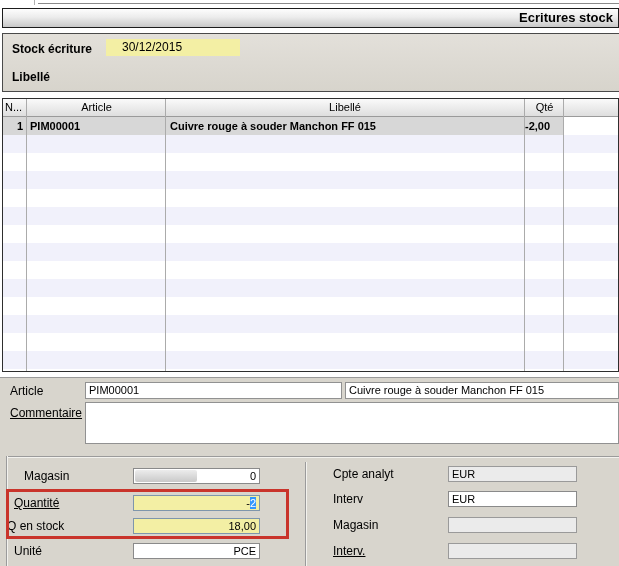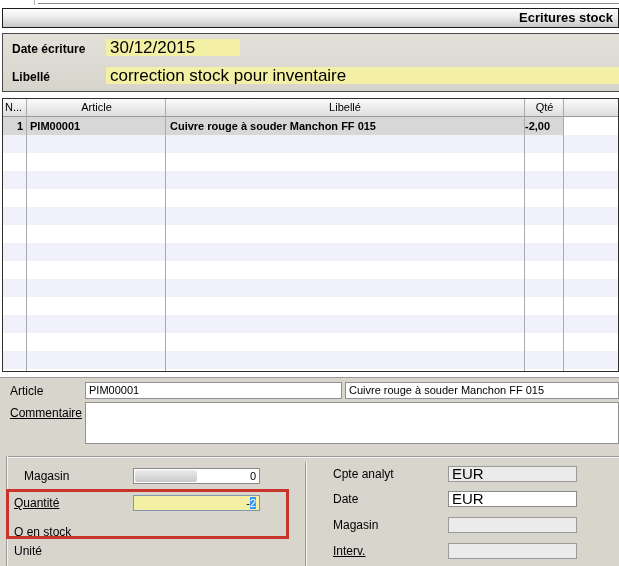--- a/index.html
+++ b/index.html
@@ -28,21 +28,21 @@
 
   
   .header-form {
     position:absolute; left:2px; top:33px; width:617px; height:59px;
     background:linear-gradient(#e3e0da, #d7d4cc);
     border-left:1px solid #4a4a4a; border-top:1px solid #4a4a4a; border-bottom:1px solid #4a4a4a;
   }
   .hf-label { position:absolute; left:9px; font-weight:bold; font-size:12px; }
   .input-yellow {
     position:absolute; height:17px; background:#F3EFA4;
-    font-size:17px; line-height:17px; padding-left:4px; overflow:hidden; white-space:nowrap;
+    font-size:12px; line-height:17px; padding-left:16px; overflow:hidden; white-space:nowrap;
   }
 
   
   .grid {
     position:absolute; left:2px; top:98px; width:617px; height:274px;
     border:1px solid #2e2e2e; background:#fff;
   }
   .grid-header {
     position:absolute; left:0; top:0; right:0; height:18px;
     background:linear-gradient(#fafafa, #dedede);
@@ -85,21 +85,21 @@
   }
   .field-yellow { background:#F3EFA4; border-color:#7f96ac; }
   .gray-segment {
     position:absolute; left:1px; top:1px; width:62px; height:12px;
     background:linear-gradient(#ececec,#c9c9c9); border-radius:2px;
   }
   .sel-text { background:#3297FD; color:#fff; }
 
   .field-input-r {
     position:absolute; left:448px; width:129px; height:16px; border:1px solid #9a9a9a;
-    font-size:15px; line-height:14px; padding:0 3px; text-align:left;
+    font-size:11px; line-height:14px; padding:0 3px; text-align:left;
     overflow:hidden; white-space:nowrap;
   }
   .disabled-f { background:#ebebeb; }
   .enabled-f { background:#fff; border-color:#8a8a8a; }
 
   .annotation-red {
     position:absolute; left:6px; top:111px; width:283px; height:50px;
     border:3px solid #c9342b; z-index:10; pointer-events:none;
   }
 </style>
@@ -107,24 +107,23 @@
 <body>
 
 <div class="tab-strip">
   <span class="tab-edge"></span>
   <span class="tab-strip-line"></span>
 </div>
 
 <div class="title-bar">Ecritures stock</div>
 
 <div class="header-form">
-  <span class="hf-label" style="top:8px;">Date écriture</span>
+  <span class="hf-label" style="top:8px;">Stock écriture</span>
   <div class="input-yellow" style="left:103px; top:5px; width:134px;">30/12/2015</div>
   <span class="hf-label" style="top:36px;">Libellé</span>
-  <div class="input-yellow" style="left:103px; top:33px; width:514px;">correction stock pour inventaire</div>
 </div>
 
 <div class="grid">
   <div class="grid-body"></div>
 
   <div class="grid-header">
     <span class="gh-cell" style="left:2px; width:21px; text-align:left;">N...</span>
     <span class="gh-cell" style="left:24px; width:139px; text-align:center;">Article</span>
     <span class="gh-cell" style="left:163px; width:358px; text-align:center;">Libellé</span>
     <span class="gh-cell" style="left:522px; width:39px; text-align:center;">Qté</span>
@@ -158,30 +157,32 @@
 
   <span class="dp-label" style="left:24px; top:91px;">Magasin</span>
   <div class="field-input" style="left:133px; top:90px;">
     <span class="gray-segment"></span>
     <span>0</span>
   </div>
 
   <span class="dp-label underlined" style="left:14px; top:118px;text-align:right;">Quantité</span>
   <div class="field-input field-yellow" style="left:133px; top:117px;"><span>-</span><span class="sel-text">2</span></div>
 
-  <span class="dp-label" style="left:14px; top:141px;margin-top:6px;">Q en stock</span>
+  <span class="dp-label" style="left:7px; top:141px;">Q en stock</span>
+  <div class="field-input field-yellow" style="left:133px; top:140px;">18,00</div>
 
   <span class="dp-label" style="left:14px; top:166px;">Unité</span>
+  <div class="field-input" style="left:133px; top:165px;">PCE</div>
 
   <div class="annotation-red"></div>
 
   <span class="dp-label" style="left:333px; top:89px;">Cpte analyt</span>
   <div class="field-input-r disabled-f" style="top:88px;">EUR</div>
 
-  <span class="dp-label" style="left:333px; top:114px;">Date</span>
+  <span class="dp-label" style="left:333px; top:114px;">Interv</span>
   <div class="field-input-r enabled-f" style="top:113px;">EUR</div>
 
   <span class="dp-label" style="left:333px; top:140px;">Magasin</span>
   <div class="field-input-r disabled-f" style="top:139px;"></div>
 
   <span class="dp-label" style="left:333px; top:166px;text-decoration:underline;">Interv.</span>
   <div class="field-input-r disabled-f" style="top:165px;"></div>
 </div>
 
 </body></html>

